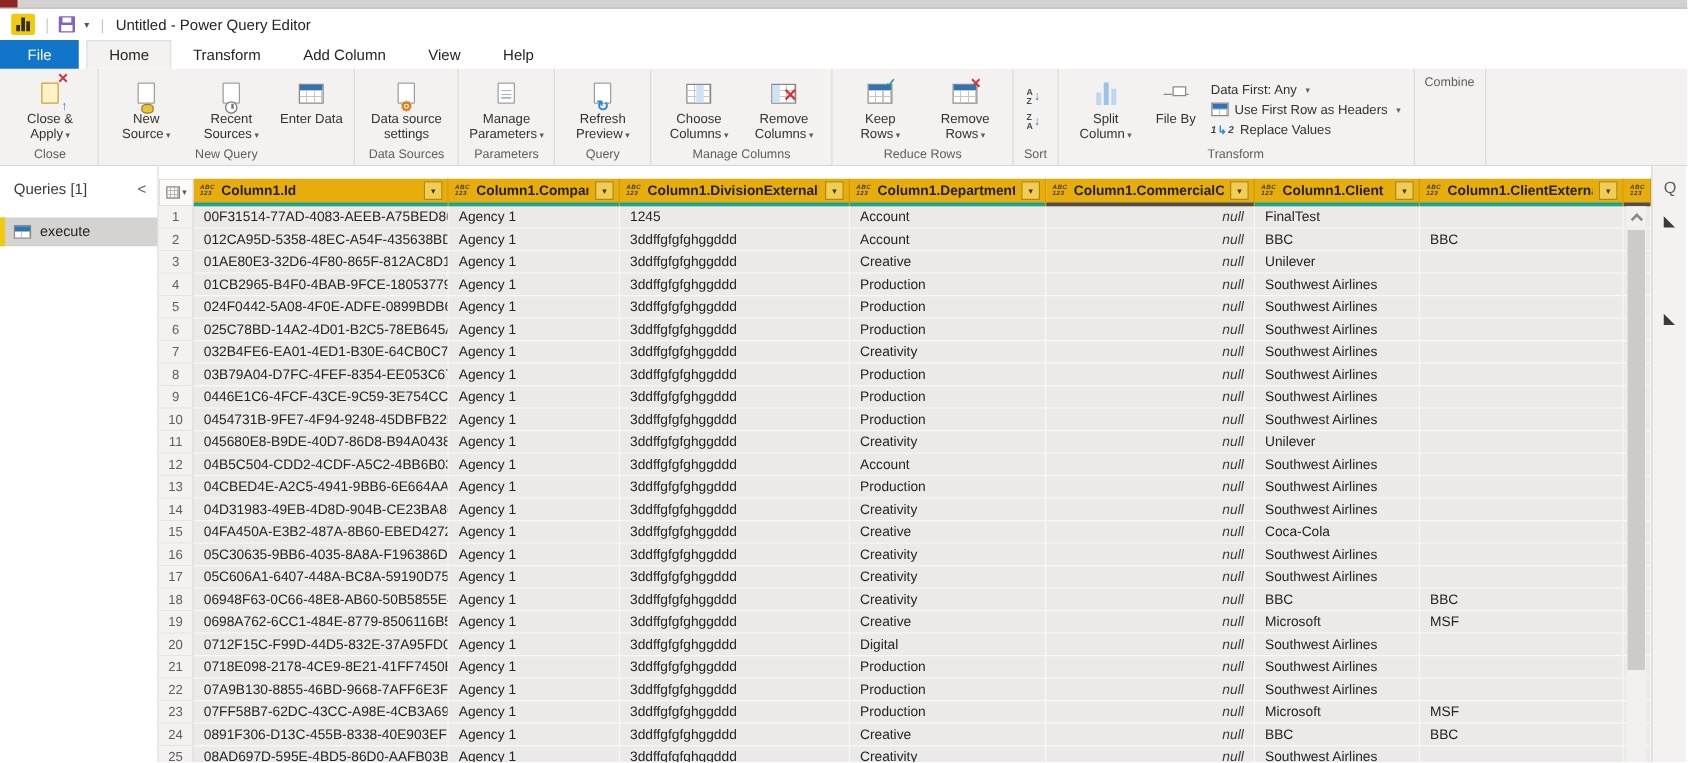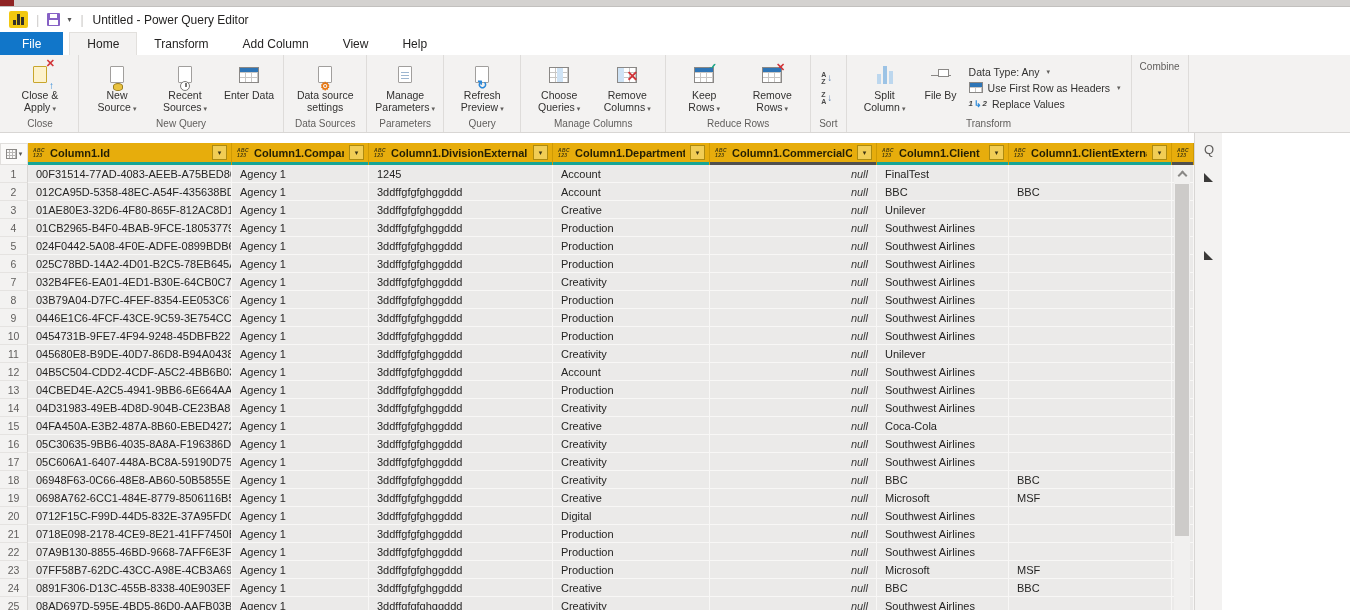--- a/index.html
+++ b/index.html
@@ -235,21 +235,21 @@
   </div>
 
   <div class="rgroup">
     <div class="rbtns">
       <div class="rbtn big">
         <span class="ric">
             <span class="grid-ic">
               <span class="colhi"></span>
             </span>
           </span>
-        <span class="blabel"><span>Choose Queries</span><span class="dd">▾</span></span>
+        <span class="blabel"><span>Choose Columns</span><span class="dd">▾</span></span>
       </div>
       <div class="rbtn big">
         <span class="ric">
             <span class="grid-ic">
               <span class="colhi2"></span>
               <b class="mk bigx">✕</b>
             </span>
           </span>
         <span class="blabel"><span>Remove Columns</span><span class="dd">▾</span></span>
       </div>
@@ -318,21 +318,21 @@
         <span class="blabel"><span>Split Column</span><span class="dd">▾</span></span>
       </div>
       <div class="rbtn big">
         <span class="ric">
             <span class="ic-group"></span>
           </span>
         <span class="blabel">File By</span>
       </div>
       <div class="stack">
         <div class="rbtn small">
-          <span>Data Type: Any</span>
+          <span>Data First: Any</span>
             <span class="dd">▾</span>
         </div>
         <div class="rbtn small">
           <span class="grid-ic sm hdr"></span>
           <span>Use First Row as Headers</span>
             <span class="dd">▾</span>
         </div>
         <div class="rbtn small">
           <span class="rv">
               <i>1</i>
@@ -347,20 +347,30 @@
   </div>
 
   <div class="rgroup">
     <div class="glabel">Combine</div>
   </div>
 
 </div>
 
 <div class="content">
 
+  <div class="queries-panel">
+    <div class="qp-header">
+      <span>Queries [1]</span>
+      <span class="qp-collapse">&lt;</span>
+    </div>
+    <div class="q-item">
+      <span class="grid-ic sm hdr" style="background:#fff"></span>
+      <span>execute</span>
+    </div>
+  </div>
 
   <div class="table-area">
     <div class="thead" id="thead">
       <div class="corner">
         <span class="cg"></span>
         <span class="cv">▾</span>
       </div>
     <div class="hcell" style="width: 204px;">
           <span class="abc">
             <i>ABC</i>

